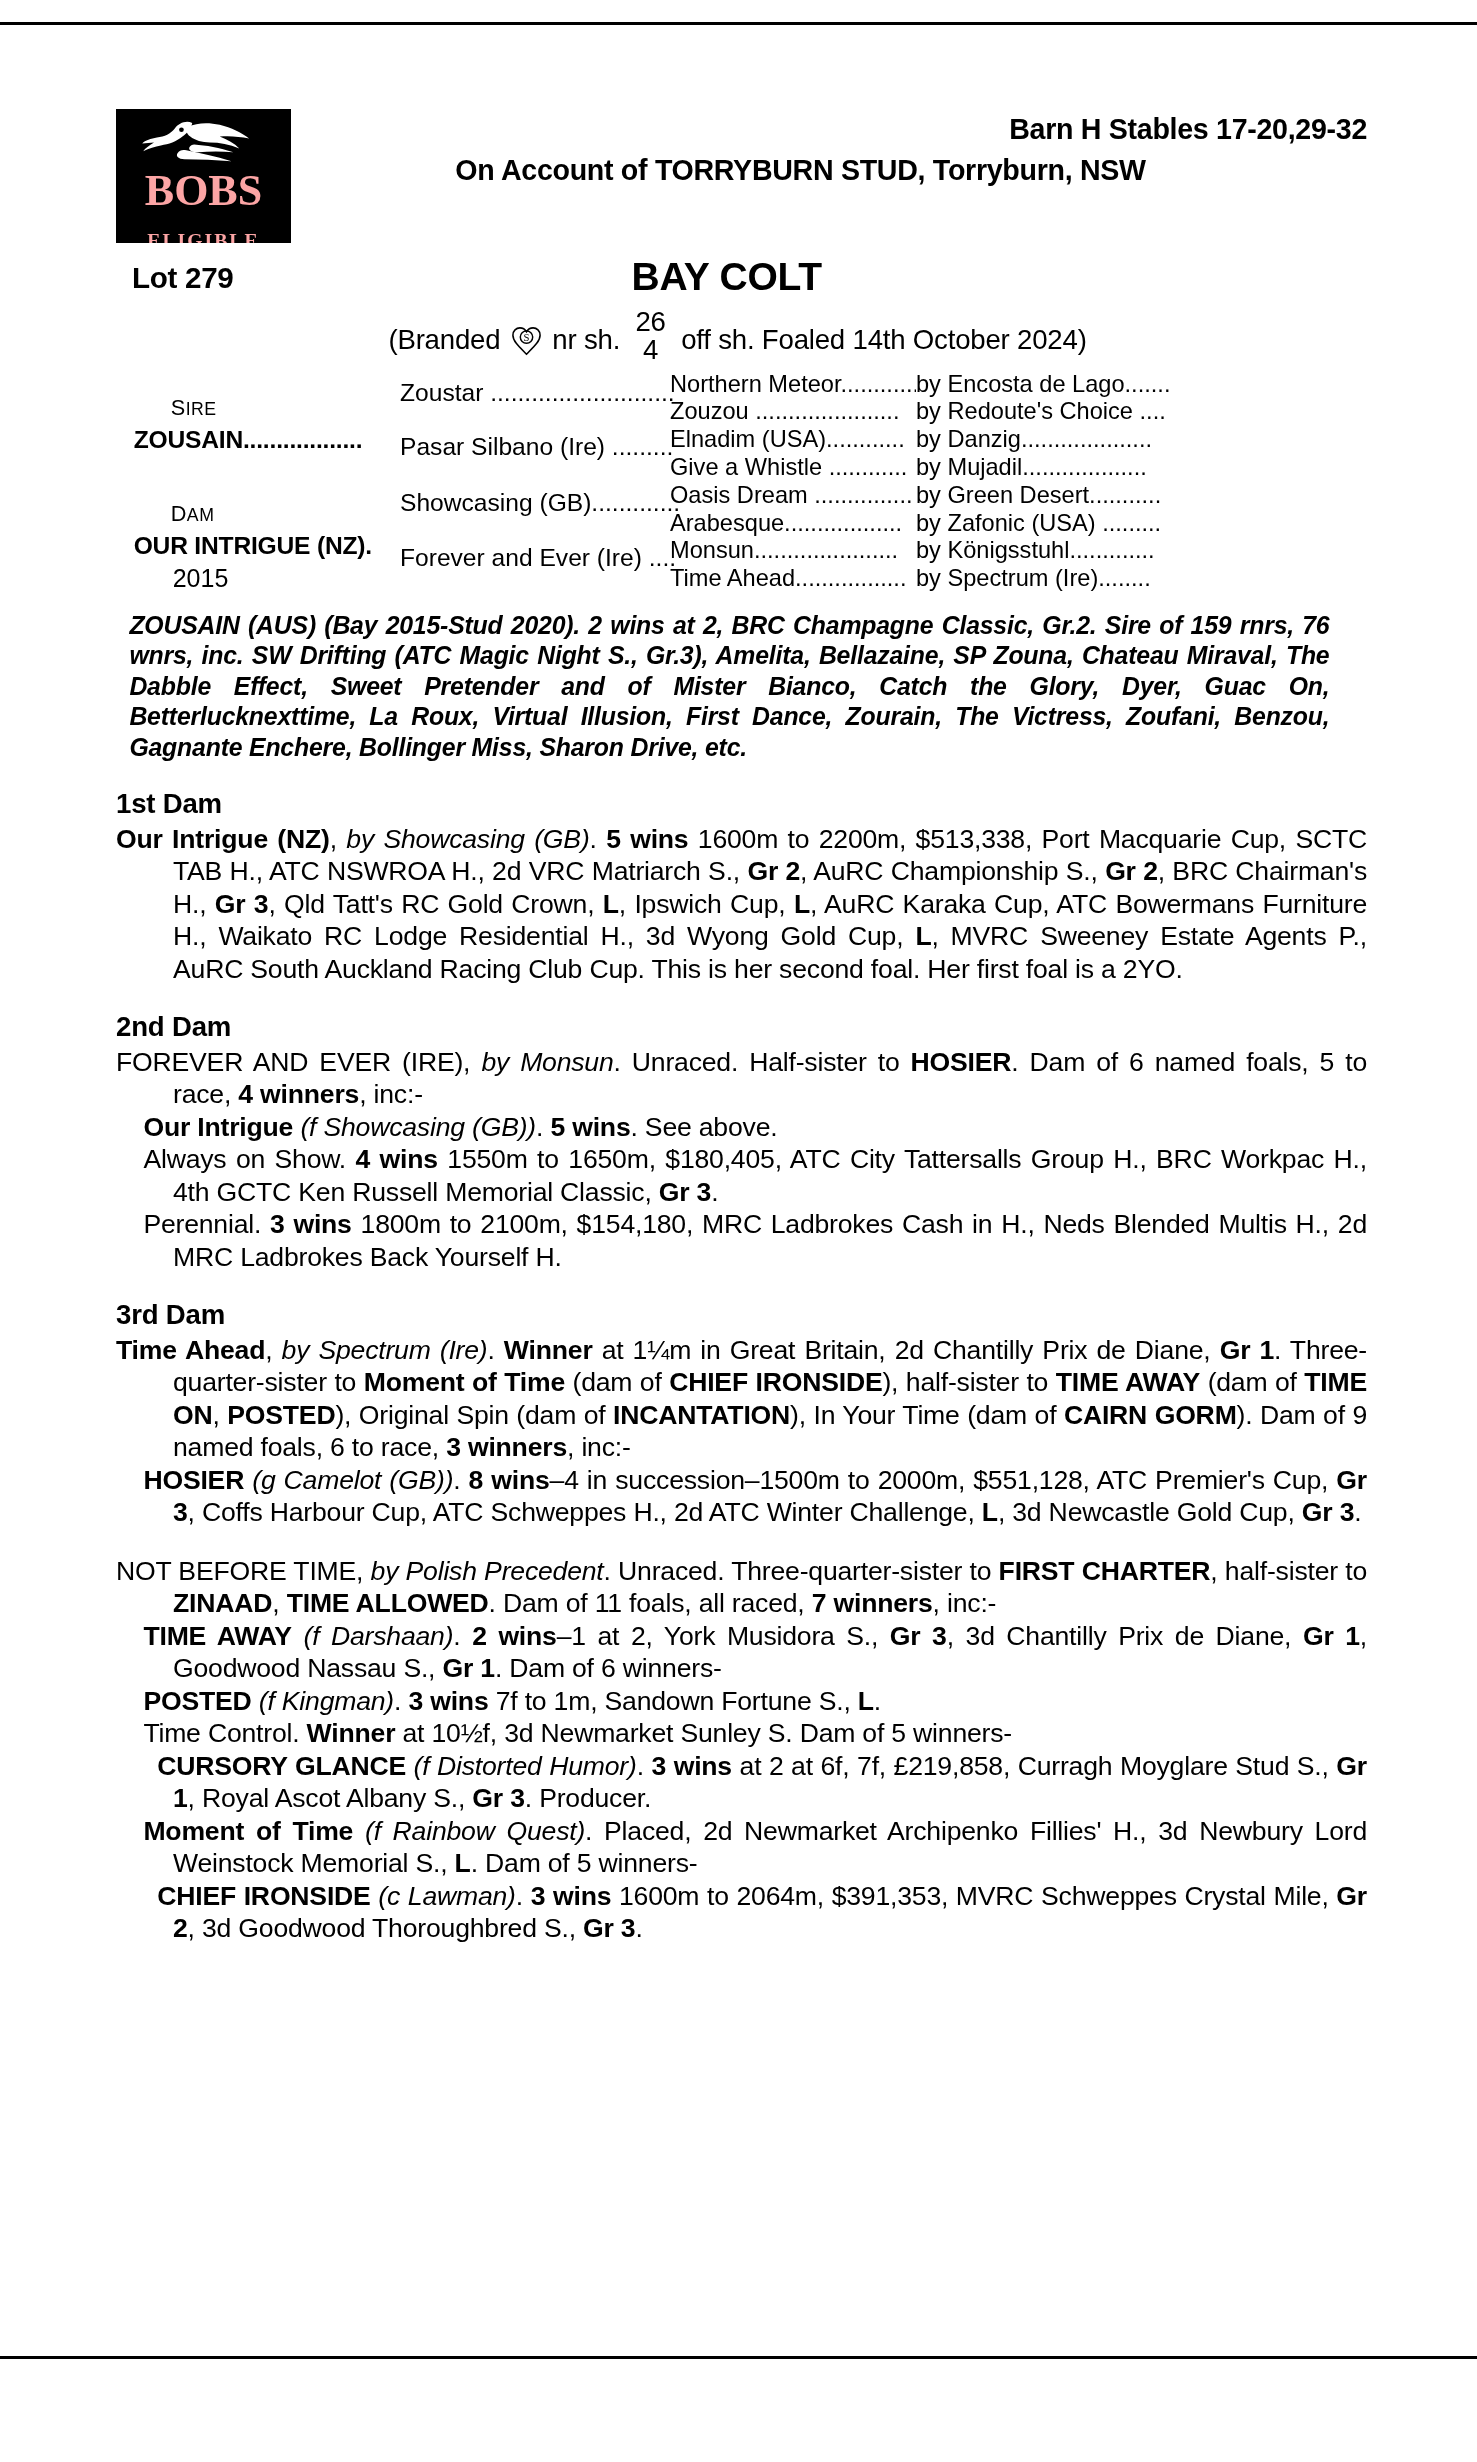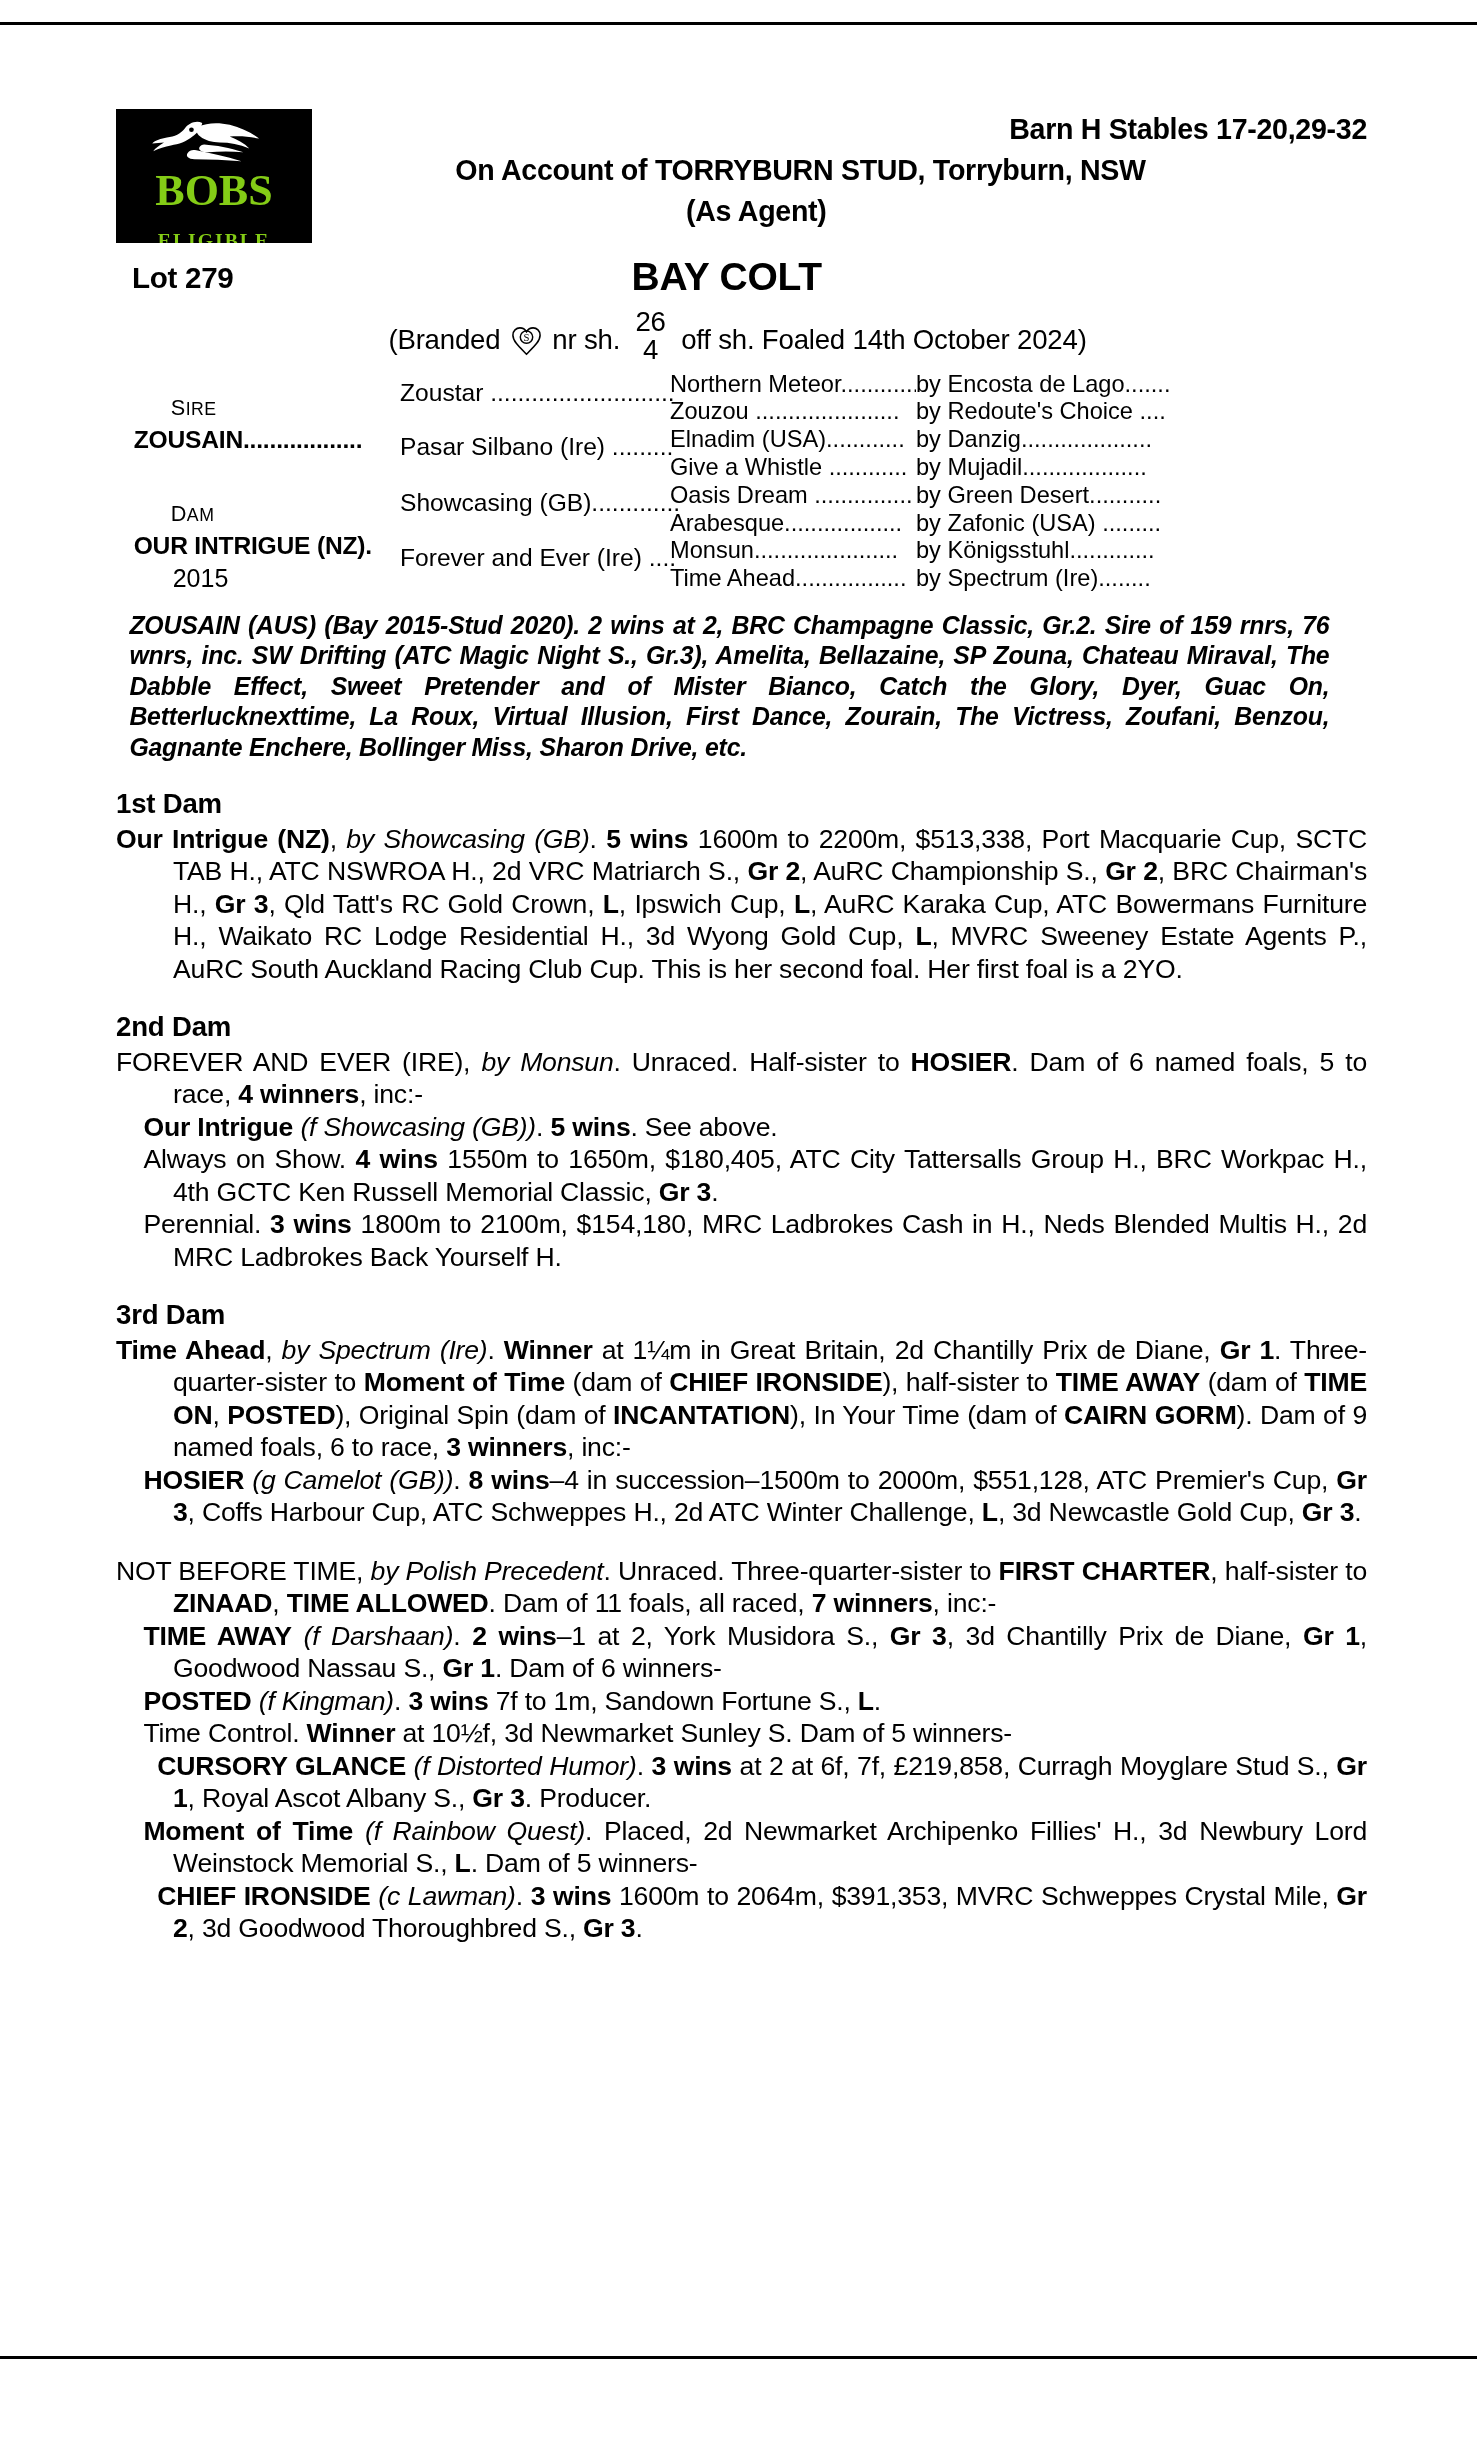--- a/index.html
+++ b/index.html
@@ -41,24 +41,24 @@
 
   
   .header-block {
     position: relative;
     height: 172px;
   }
   .bobs-logo {
     position: absolute;
     left: 0;
     top: 19.7px;
-    width: 196px;
+    width: 175px;
     height: 134px;
     background: #000;
-    color: #84cc16;
+    color: #fca5a5;
     text-align: center;
     overflow: hidden;
   }
   .bobs-horse {
     width: 138px;
     height: 51px;
     margin: 7.9px auto 0;
     display: block;
   }
   .bobs-word {
@@ -279,21 +279,20 @@
           <path fill="#ffffff" d="M60 28 C72 29 86 31 100 36 C88 35 76 35 64 36 C58 36 54 34 55 31 C56 29 58 28 60 28 Z"></path>
           <path fill="#ffffff" d="M52 34 C66 37 82 40 98 45 C82 44 66 43 50 43 C44 43 41 40 43 37 C45 34 48 33 52 34 Z"></path>
           <circle fill="#000000" cx="47" cy="13" r="2.4"></circle>
         </svg>
         <div class="bobs-word">BOBS</div>
         <div class="bobs-sub">ELIGIBLE</div>
       </div>
 
       <div class="barn-line">Barn H Stables 17-20,29-32</div>
       <div class="account-line">On Account of TORRYBURN STUD, Torryburn, NSW</div>
-      <div class="agent-line">(As Agent)</div>
     </div>
 
     <div class="title-block">
       <div class="lot-number">Lot 279</div>
       <div class="colt-title">BAY COLT</div>
       <div class="brand-line">
         <span>(Branded</span>
         <svg class="brand-symbol" viewBox="0 0 34 34" style="font-size:28px">
           <path fill="none" stroke="#000" stroke-width="1.6" d="M17 31 C10 24 3 18 3 11.5 C3 7 6.4 4 10.2 4 C13 4 15.6 5.6 17 8 C18.4 5.6 21 4 23.8 4 C27.6 4 31 7 31 11.5 C31 18 24 24 17 31 Z"></path>
           <circle fill="none" stroke="#000" stroke-width="1.5" cx="17" cy="13.5" r="6.4"></circle>

